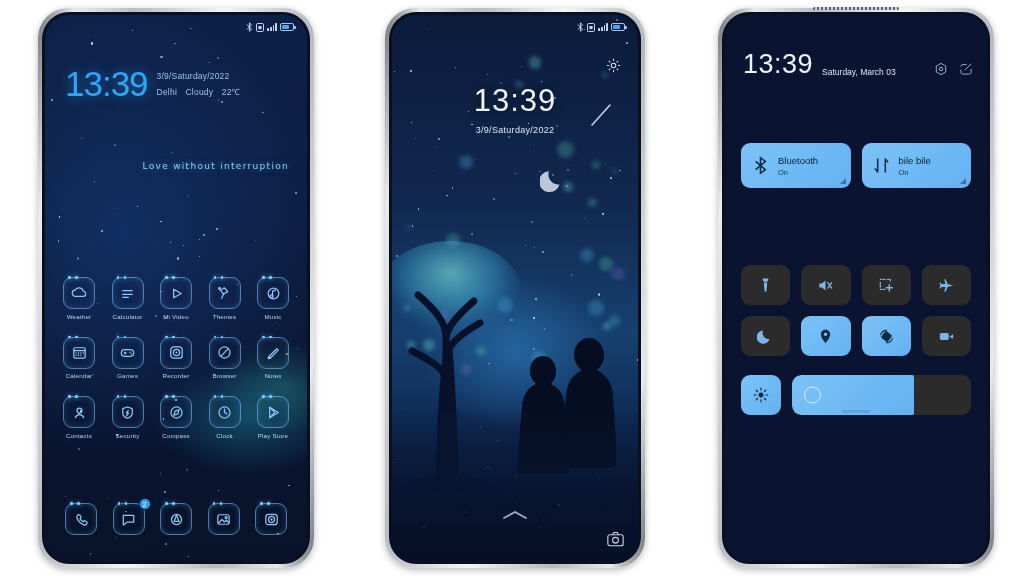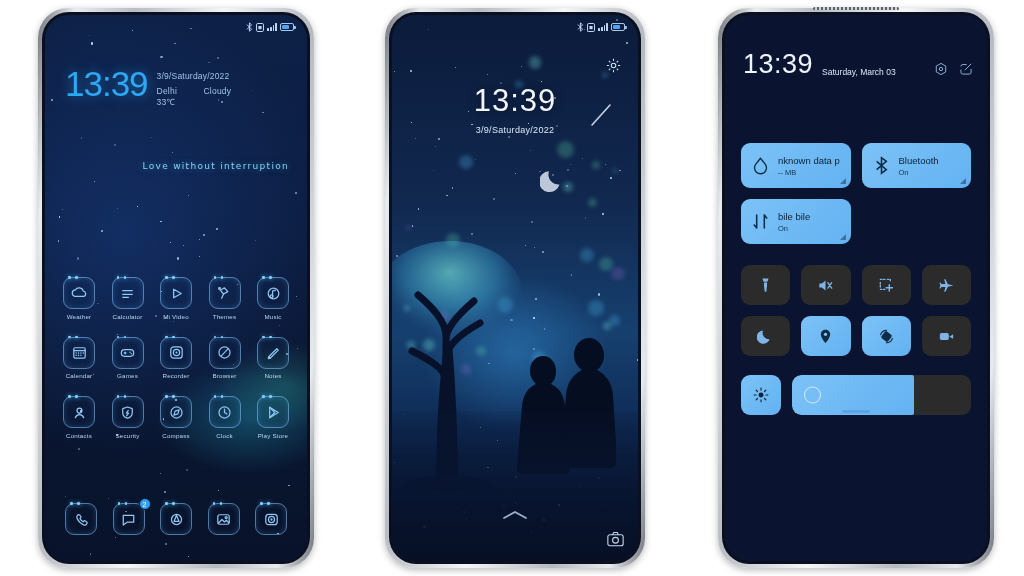--- a/index.html
+++ b/index.html
@@ -49,21 +49,21 @@
       linear-gradient(178deg,#0d2148 0%,#0c1c3f 34%,#0a1733 62%,#08122a 100%);}
   .stars{position:absolute;inset:0;pointer-events:none;}
   .stars i{position:absolute;background:#bfe6ff;border-radius:50%;opacity:.75;}
 
   .clockwrap{position:absolute;top:52px;left:20px;right:14px;display:flex;align-items:flex-start;gap:9px;}
   .bigclock{font-size:35px;line-height:.95;color:#2ea8f5;letter-spacing:-1px;font-weight:400;
     text-shadow:0 0 12px rgba(46,168,245,.55);}
   .clockside{padding-top:4px;}
   .c-date{font-size:8.5px;color:#9ec4e8;letter-spacing:.2px;}
   .c-weather{font-size:8.5px;color:#9ec4e8;margin-top:5px;letter-spacing:.2px;}
-  .c-weather span{margin-right:24px;}
+  .c-weather span{margin-right:6px;}
 
   .searchbar{position:absolute;top:122px;left:20px;right:20px;display:flex;align-items:center;
     justify-content:space-between;border-bottom:1px solid rgba(110,160,215,.38);padding-bottom:5px;}
   .searchbar .ph{font-size:7.5px;color:#8fb4d8;}
   .tagline{position:absolute;top:146px;left:0;right:18px;text-align:right;
     font-family:"DejaVu Sans",sans-serif;font-size:9px;color:#7fd4f5;
     letter-spacing:1.3px;text-shadow:0 0 7px rgba(110,200,245,.5);}
 
   .grid{position:absolute;left:14px;right:14px;top:262px;}
   .grid-row{display:flex;justify-content:space-between;margin-bottom:17px;}
@@ -244,21 +244,21 @@
           </div>
         </div>
 
         <div class="clockwrap">
           <div class="bigclock">13:39</div>
           <div class="clockside">
             <div class="c-date">3/9/Saturday/2022</div>
             <div class="c-weather">
               <span>Delhi</span>
               <span>Cloudy</span>
-              <span>33℃</span>
+              <span>22℃</span>
             </div>
           </div>
         </div>
 
 
         <div class="tagline">Love without interruption</div>
 
         <div class="grid" id="appgrid">
             <div class="grid-row">
               <div class="app">
@@ -676,30 +676,20 @@
             <svg width="14" height="14" viewBox="0 0 22 22" fill="none" stroke="#8fb6dd" stroke-width="1.5">
               <path d="M3 7a3 3 0 0 1 3-3h6M19 11v5a3 3 0 0 1-3 3H6a3 3 0 0 1-3-3v-4"></path>
                 <path d="M9 13 19.2 2.8"></path>
             </svg>
           </div>
         </div>
 
         <div class="tiles-big" id="bigtiles">
             <div class="tbig on">
               <svg width="19" height="19" viewBox="0 0 22 22">
-                <path d="M11 2.6 5.6 9.4a6.9 6.9 0 1 0 10.8 0z" fill="none" stroke="#0f2c47" stroke-width="1.6"></path>
-              </svg>
-              <div class="tb-tx">
-                <div class="tb-t">nknown data p</div>
-                <div class="tb-s">-- MB</div>
-              </div>
-              <span class="corner"></span>
-            </div>
-            <div class="tbig on">
-              <svg width="19" height="19" viewBox="0 0 22 22">
                 <path d="M5.4 6.2 16.6 15.8 11 20V2l5.6 4.2L5.4 15.8" fill="none" stroke="#0f2c47" stroke-width="1.8"></path>
               </svg>
               <div class="tb-tx">
                 <div class="tb-t">Bluetooth</div>
                 <div class="tb-s">On</div>
               </div>
               <span class="corner"></span>
             </div>
             <div class="tbig on">
               <svg width="19" height="19" viewBox="0 0 22 22">

